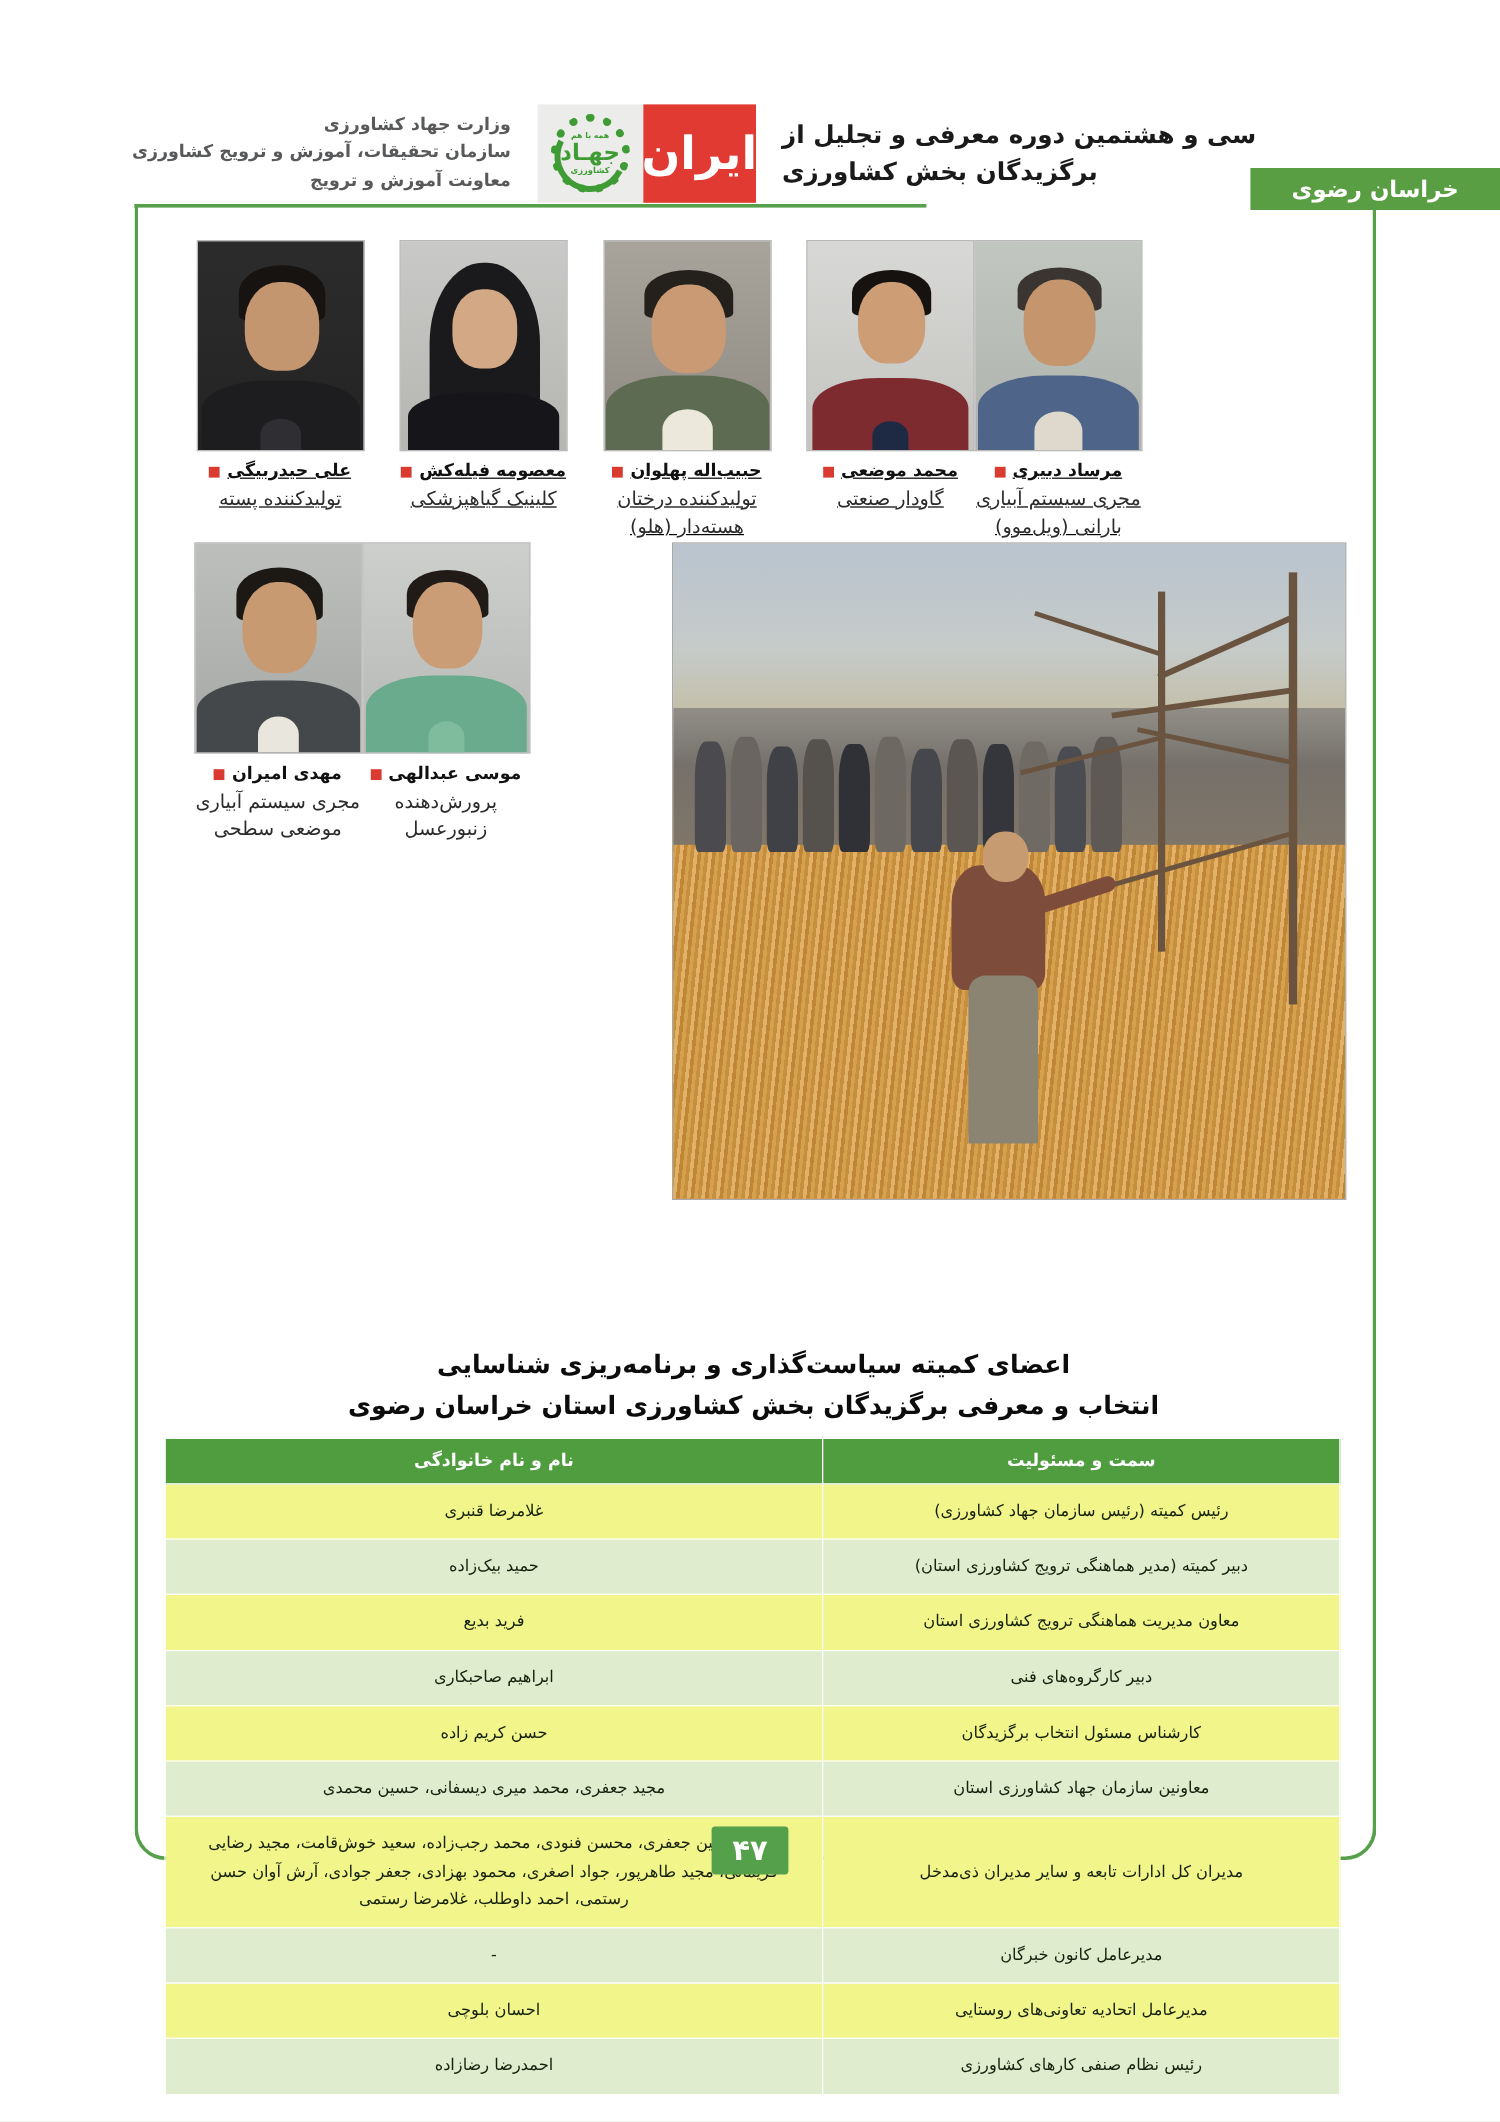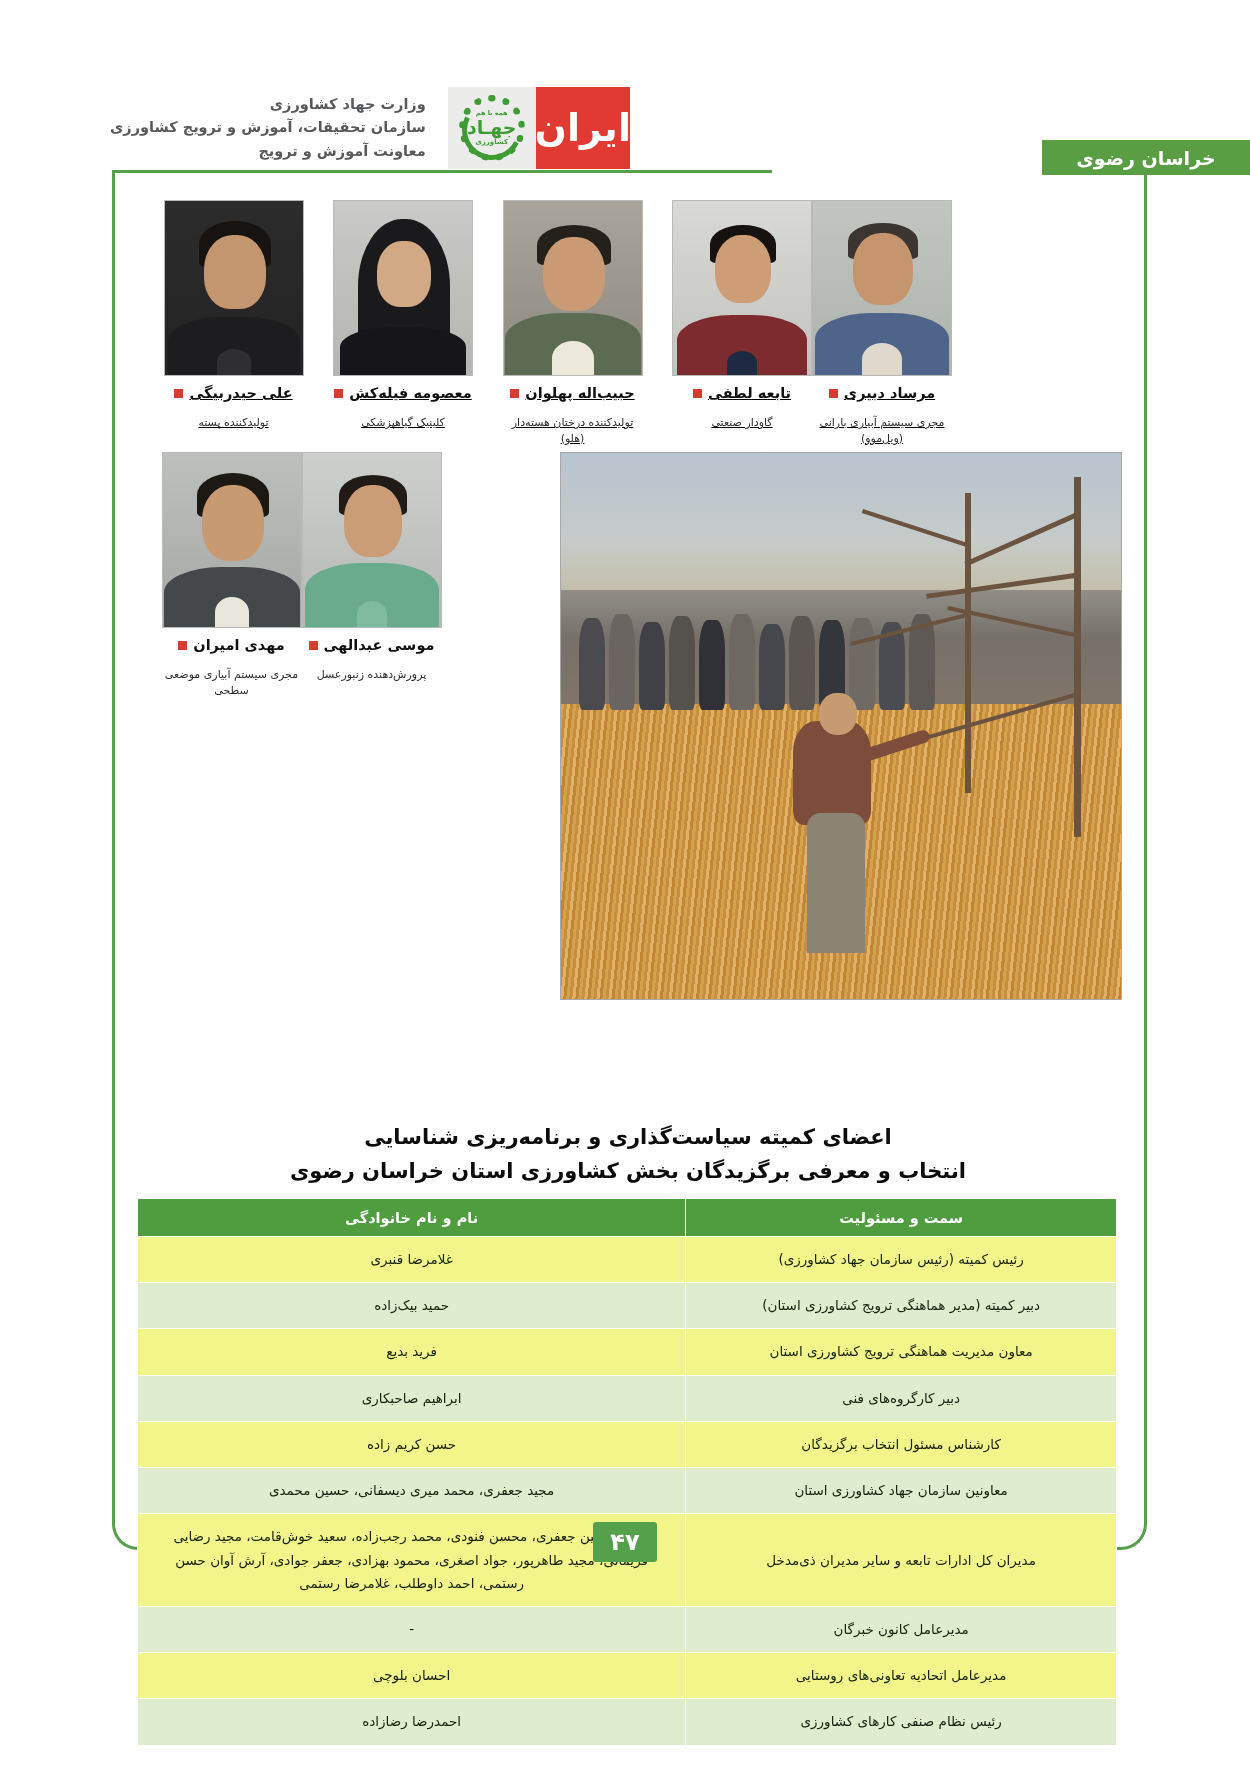--- a/index.html
+++ b/index.html
@@ -234,22 +234,22 @@
     display: inline-block;
     margin-top: 1px;
   }
   .cap-name {
     font-size: 14.5px;
     font-weight: 800;
     color: #111111;
     white-space: nowrap;
   }
   .cap-role {
-    margin-top: 14px;
-    font-size: 11px;
+    margin-top: 3px;
+    font-size: 16px;
     color: #2b2b2b;
     line-height: 1.45;
     font-weight: 500;
   }
 
   
   .field-photo {
     position: absolute;
     top: 452px;
     right: 128px;
@@ -371,20 +371,24 @@
         <div class="seal-arc"></div>
         <div class="seal-text">
           <span class="seal-top">همه با هم</span>
           <span class="seal-mid">جهـاد</span>
           <span class="seal-bot">کشاورزی</span>
         </div>
       </div>
       <div class="iran-logo">ایران</div>
     </div>
 
+    <div class="title-block">
+      <div>سی و هشتمین دوره معرفی و تجلیل از</div>
+      <div>برگزیدگان بخش کشاورزی</div>
+    </div>
   </div>
 
   <div class="province-tag">خراسان رضوی</div>
 
   <div class="frame"></div>
   <div class="frame-top-left"></div>
 
   <div class="photo-row" id="photo-row-1">
 
     <div class="person-card">
@@ -442,21 +446,21 @@
       <div class="person-photo">
         <div class="bg" style="background:linear-gradient(180deg,#d8d8d6 0%,#c3c3c0 100%)"></div>
         <div class="hair" style="width:66px;height:38px;background:#15120f;top:24px;left:37px;"></div>
         <div class="head" style="width:56px;height:68px;background:#cd9d76;top:34px;left:42px;"></div>
         <div class="body" style="width:130px;height:60px;background:#7e2b30;"></div>
         <div class="shirt" style="width:30px;height:24px;background:#1e2a44;"></div>
       </div>
       <div class="caption">
         <div class="cap-name-row">
           <span class="cap-bullet"></span>
-          <span class="cap-name">تابعه لطفی</span>
+          <span class="cap-name">محمد موضعی</span>
         </div>
         <div class="cap-role">گاودار صنعتی</div>
       </div>
     </div>
 
     <div class="person-card">
       <div class="person-photo">
         <div class="bg" style="background:linear-gradient(180deg,#c2c6c1 0%,#aeb2ad 100%)"></div>
         <div class="hair" style="width:70px;height:36px;background:#3a3530;top:22px;left:35px;"></div>
         <div class="head" style="width:60px;height:72px;background:#c5956e;top:32px;left:40px;"></div>

